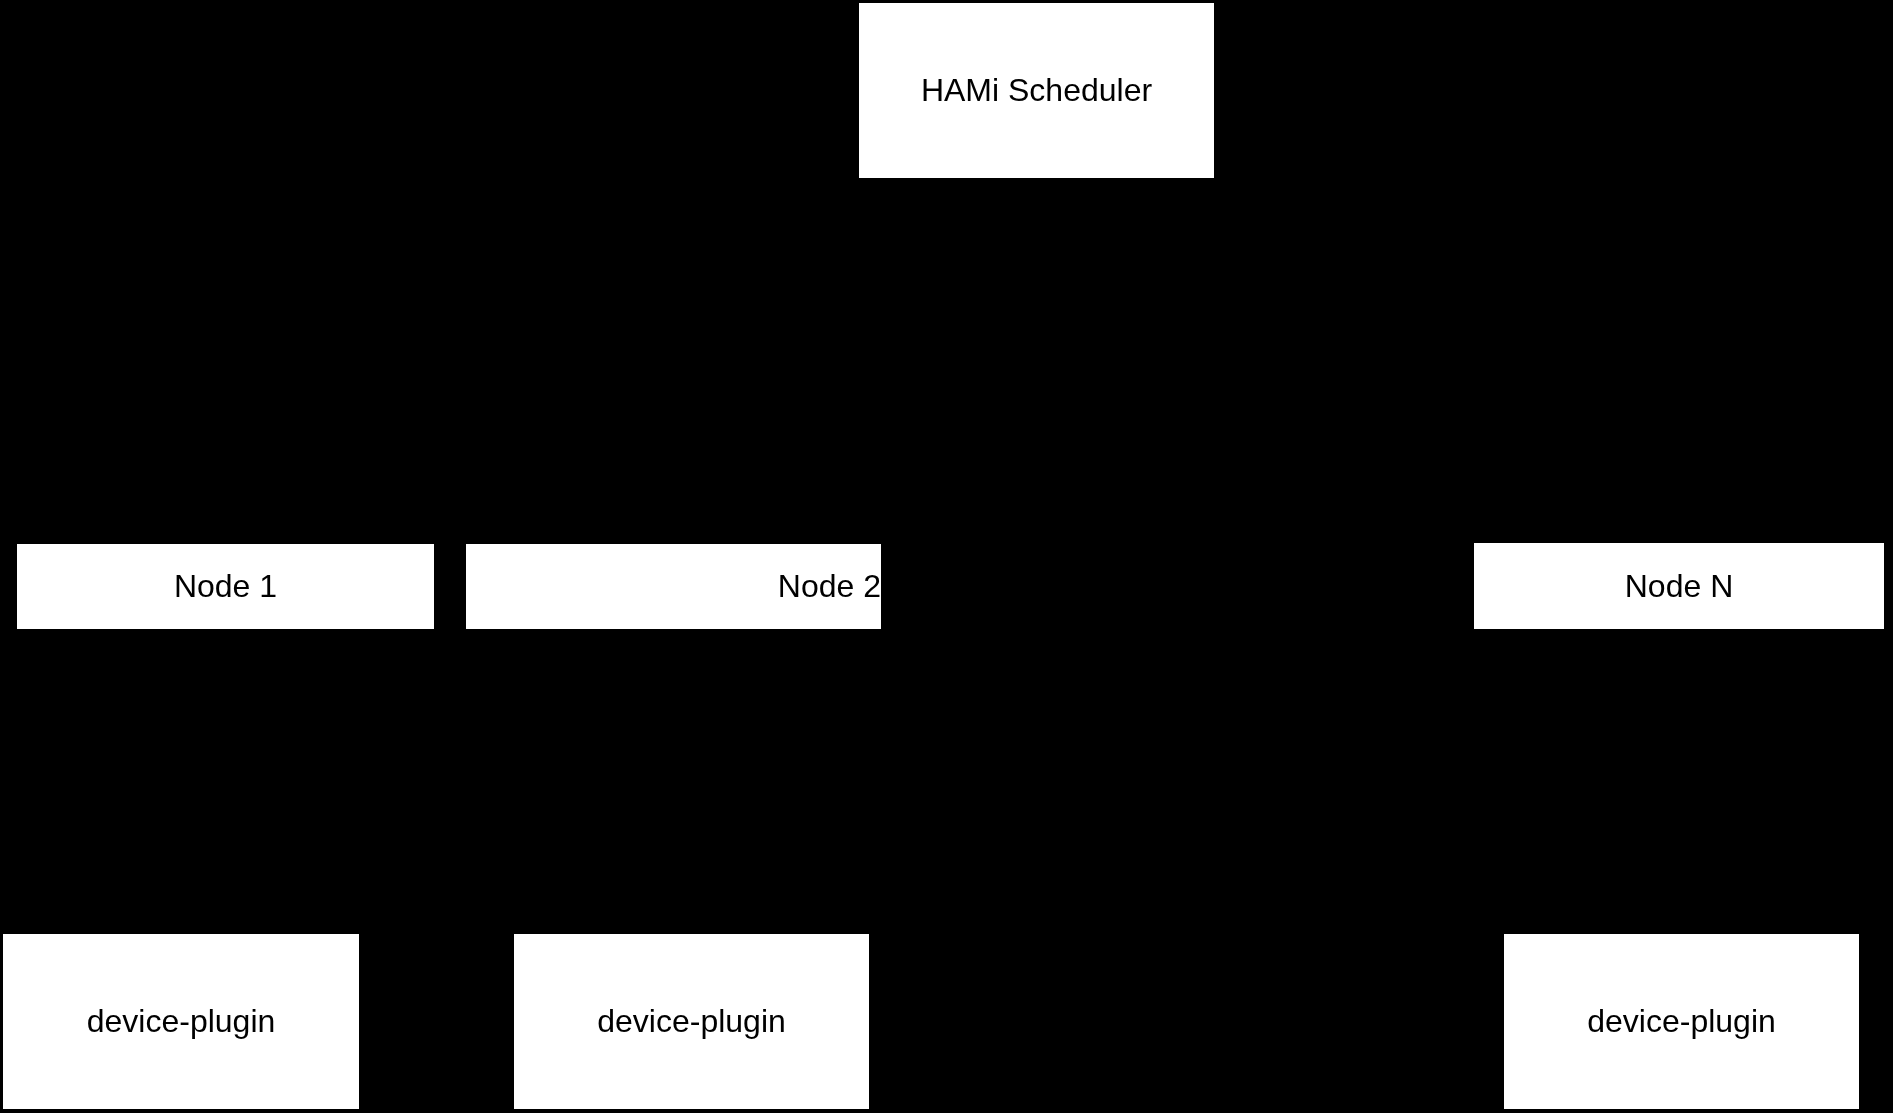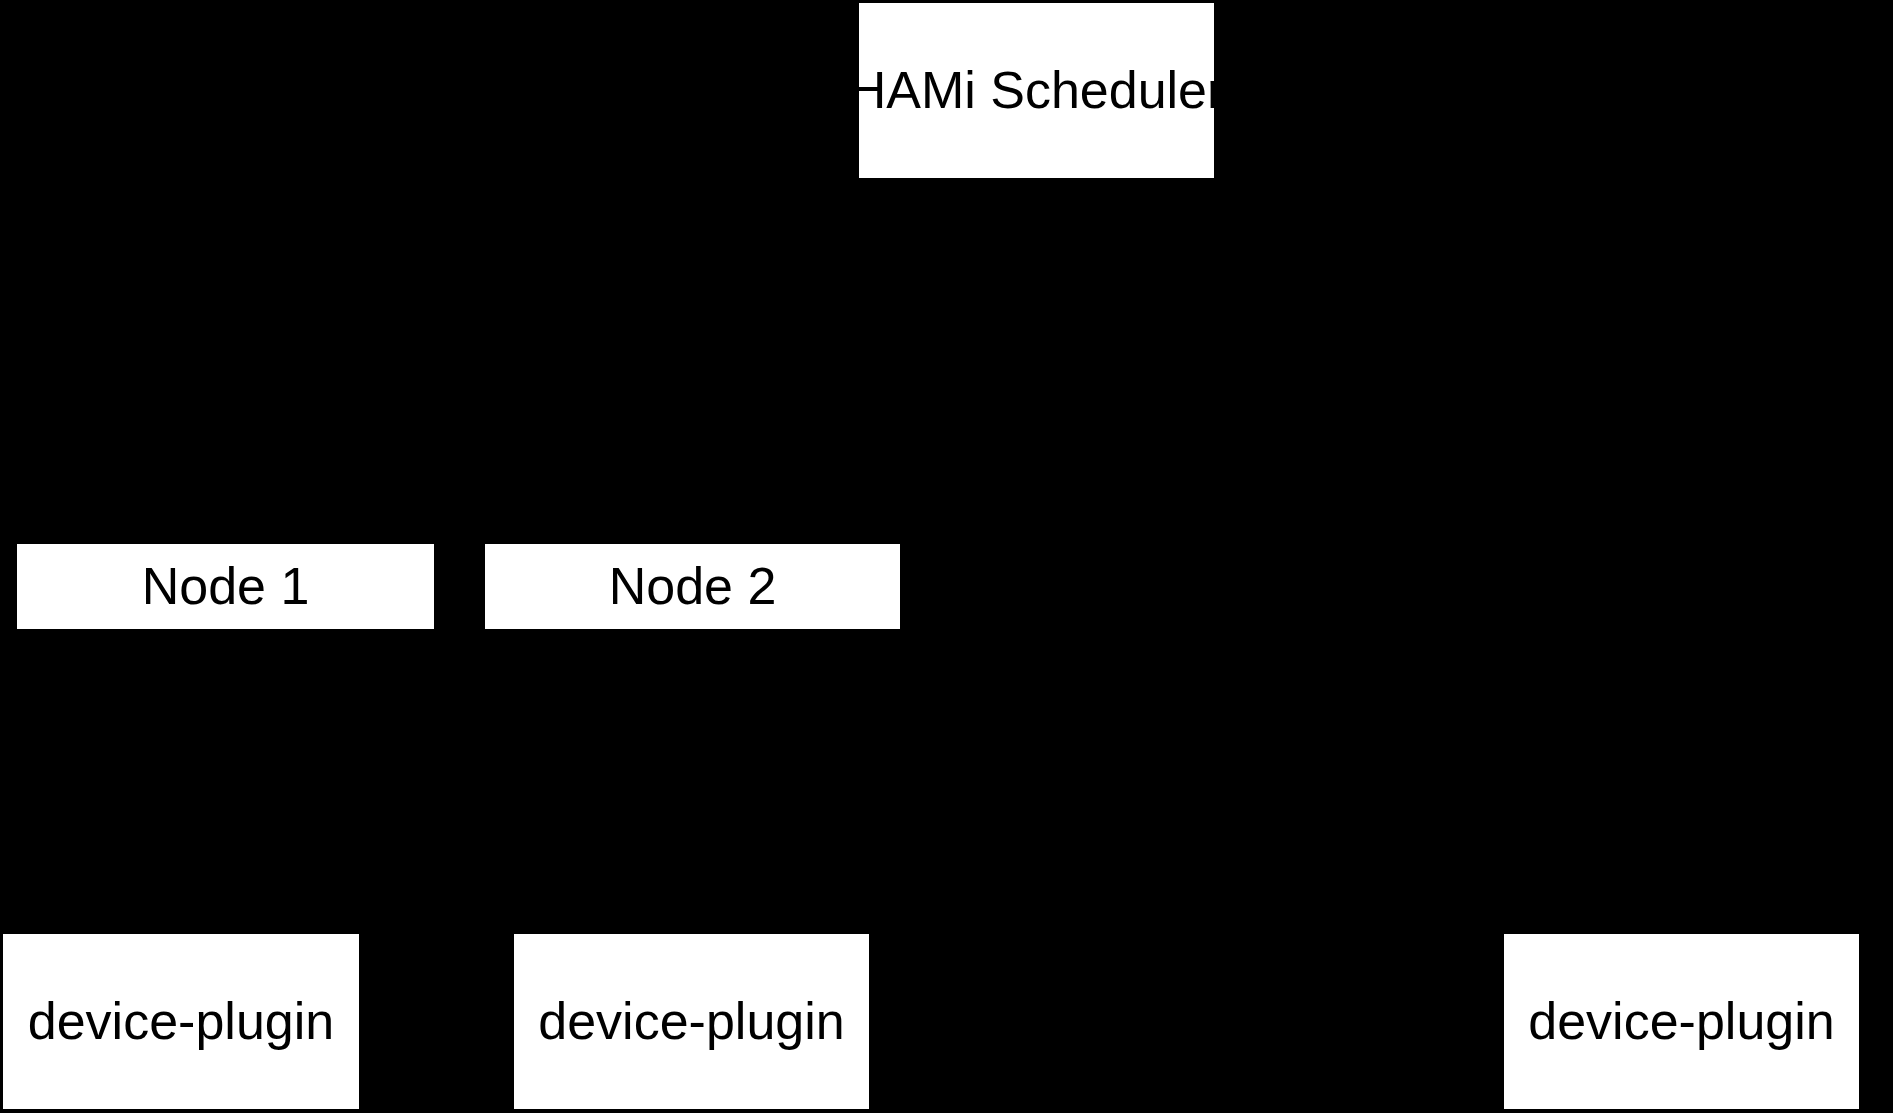--- a/index.html
+++ b/index.html
@@ -18,31 +18,31 @@
     height: 1113px;
     background: var(--bg, #000000);
   }
   .box {
     position: absolute;
     background: var(--fill, #ffffff);
     color: var(--text, #000000);
     display: flex;
     align-items: center;
     justify-content: center;
-    font-size: 52px;
+    font-size: 32px;
     line-height: 1.2;
     white-space: nowrap;
     box-sizing: border-box;
     border: 1px solid #000000;
   }
   
   .box.scheduler { left: 858px; top: 2px;   width: 357px; height: 177px; }
   
   .box.node-1    { left: 16px;    top: 543px; width: 419px; height: 87px; }
-  .box.node-2    { left: 484px;  top: 543px; width: 417px; height: 87px; }
+  .box.node-2    { left: 465px;  top: 543px; width: 417px; height: 87px; justify-content: flex-end; }
   .box.node-n    { left: 1473px; top: 542px; width: 412px; height: 88px; }
   
   .box.dp-1      { left: 2px;    top: 933px; width: 358px; height: 177px; }
   .box.dp-2      { left: 513px;  top: 933px; width: 357px; height: 177px; }
   .box.dp-n      { left: 1503px; top: 933px; width: 357px; height: 177px; }
   .box-label {
     display: inline-block;
   }
 </style>
 </head>
@@ -55,20 +55,23 @@
   </div>
 
   <div class="box node-1">
     <span class="box-label">Node 1</span>
   </div>
 
   <div class="box node-2">
     <span class="box-label">Node 2</span>
   </div>
 
+  <div class="box node-n">
+    <span class="box-label">Node N</span>
+  </div>
 
   <div class="box dp-1">
     <span class="box-label">device-plugin</span>
   </div>
 
   <div class="box dp-2">
     <span class="box-label">device-plugin</span>
   </div>
 
   <div class="box dp-n">

